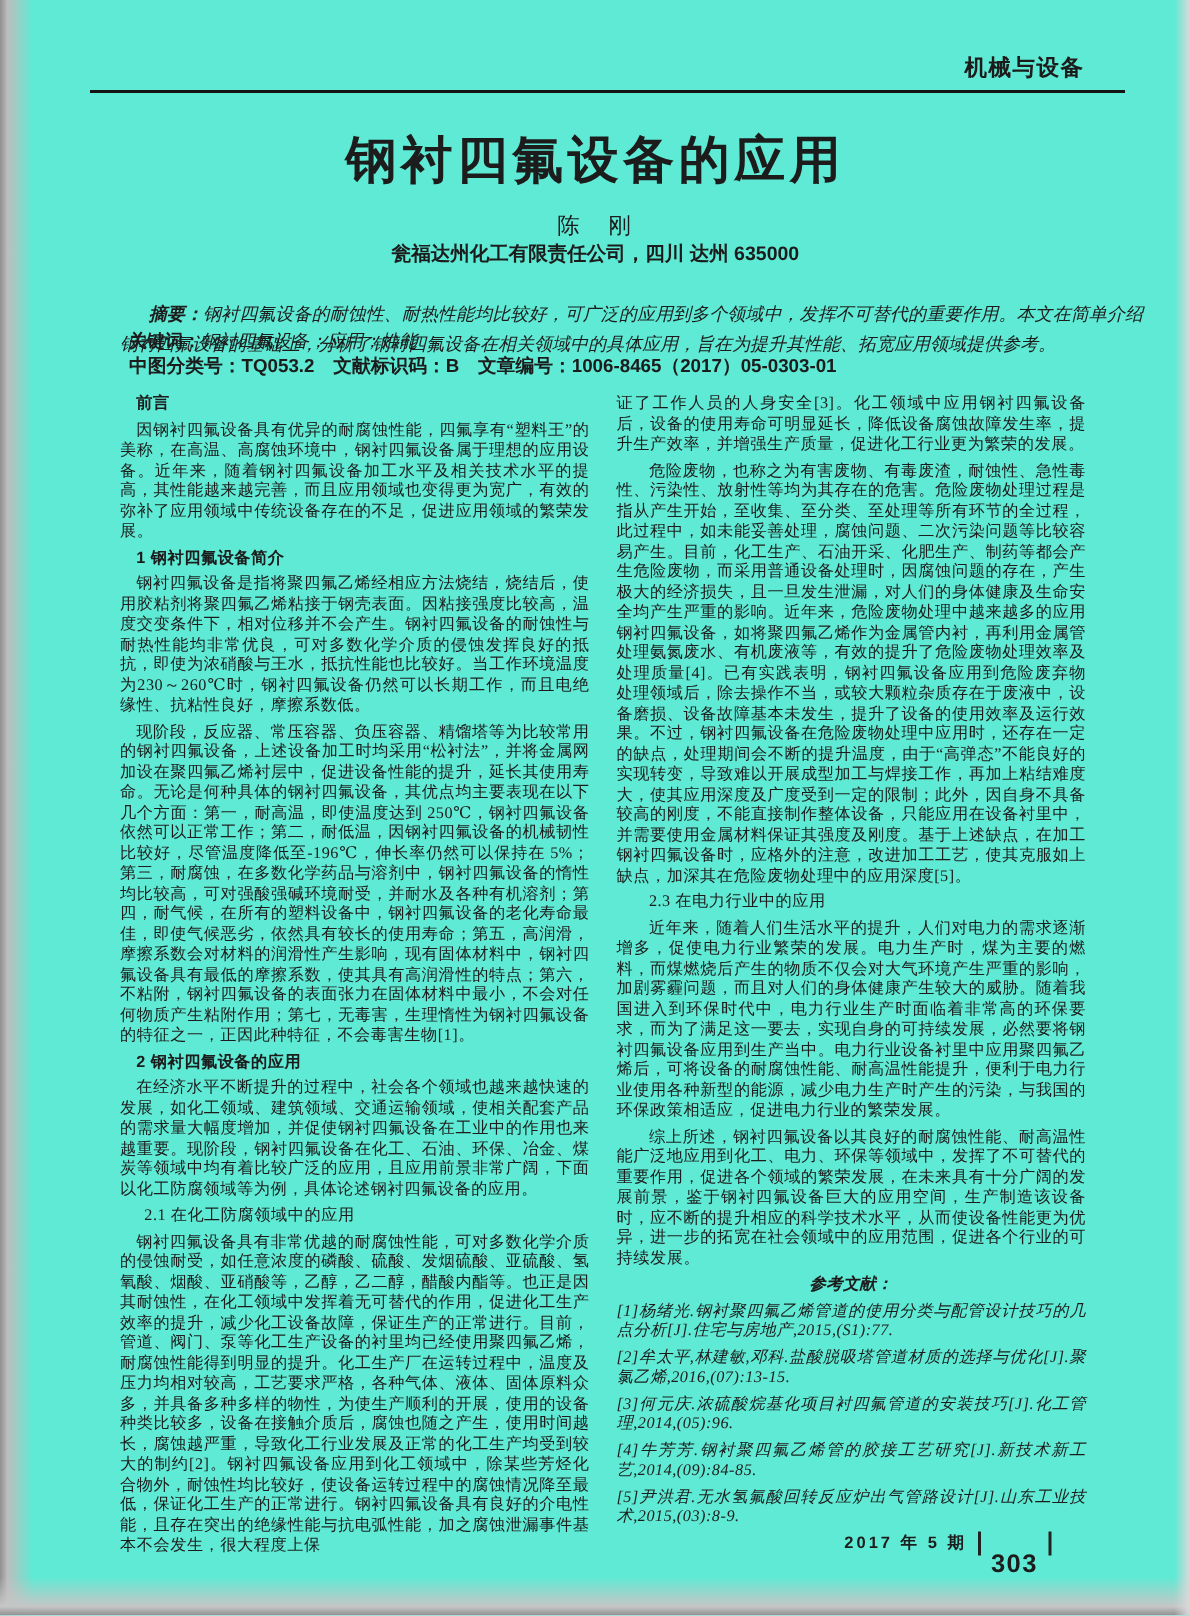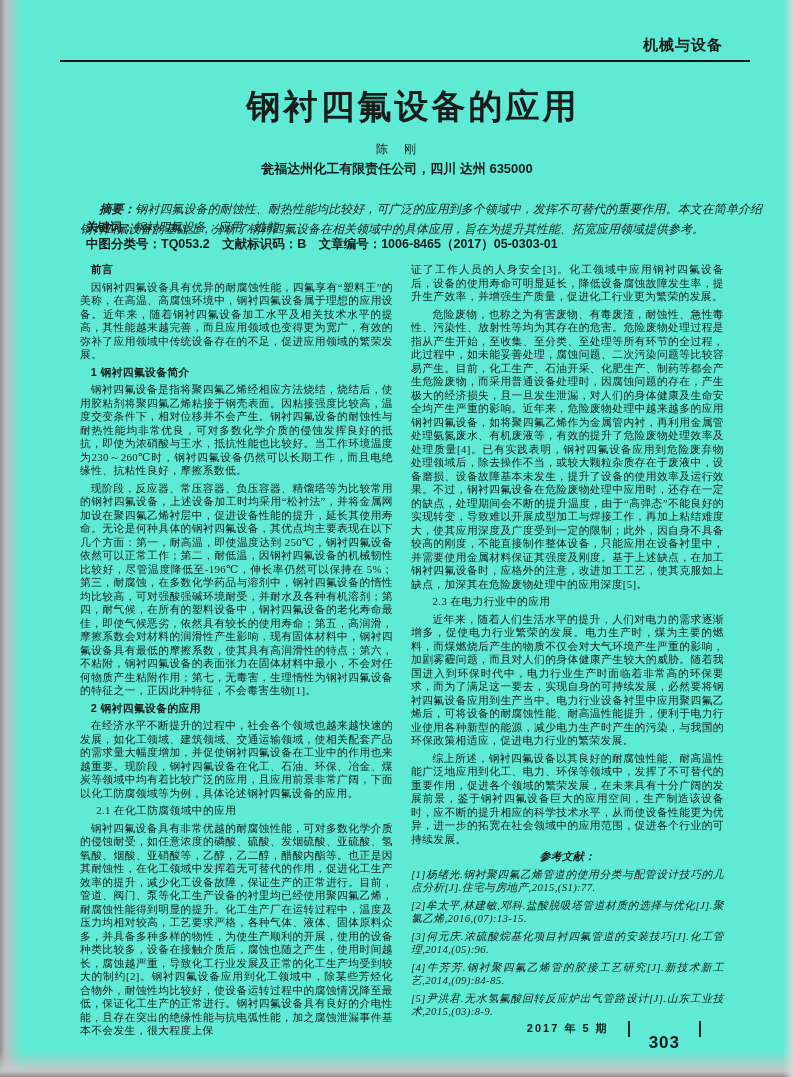--- a/index.html
+++ b/index.html
@@ -13,23 +13,23 @@
     background:linear-gradient(to right,#8f8f8f 0px,#bdbdbd 5px,rgba(255,255,255,0) 22px);}
   .edge-bottom{position:absolute;left:0;bottom:0;width:100%;height:26px;
     background:linear-gradient(to top,#909090 0px,#c6c6c6 6px,rgba(255,255,255,0) 26px);}
   .edge-right{position:absolute;right:0;top:0;width:10px;height:100%;
     background:linear-gradient(to left,#d9d9d9 0px,rgba(255,255,255,0) 10px);}
 
   .section-label{position:absolute;top:36px;right:70px;
     font-family:"Liberation Sans","DejaVu Sans",sans-serif;font-weight:bold;font-size:15px;letter-spacing:1px;}
   .rule{position:absolute;top:60px;left:60px;width:690px;height:2px;background:#141414;}
 
-  .title{position:absolute;top:84px;left:68px;width:690px;margin:0;text-align:center;
+  .title{position:absolute;top:84px;left:52px;width:690px;margin:0;text-align:center;
     font-family:Liberation Serif, serif;font-size:34px;font-weight:800;letter-spacing:3px;}
-  .author{position:absolute;top:141px;left:52px;width:690px;text-align:center;font-size:12px;letter-spacing:2px;}
+  .author{position:absolute;top:141px;left:52px;width:690px;text-align:center;font-size:15px;letter-spacing:2px;}
   .affiliation{position:absolute;top:160px;left:52px;width:690px;text-align:center;
     font-family:"Liberation Sans","DejaVu Sans",sans-serif;font-weight:bold;font-size:13px;}
 
   .abstract{position:absolute;top:183px;left:64px;width:682px;margin:16px;
     font-style:italic;font-size:12px;line-height:20px;text-align:justify;text-indent:1.6em;}
   .abstract .lbl{font-weight:bold;}
   .keywords{position:absolute;top:219px;left:64px;width:682px;padding-left:22px;
     font-style:italic;font-size:12px;box-sizing:border-box;}
   .keywords .lbl{font-weight:bold;font-style:normal;font-family:"Liberation Sans","DejaVu Sans",sans-serif;}
   .meta{position:absolute;top:236px;left:64px;width:682px;padding-left:22px;box-sizing:border-box;
@@ -41,21 +41,21 @@
   p.h1i{text-indent:1em;font-weight:bold;font-family:"Liberation Sans","DejaVu Sans",sans-serif;}
   p.h2i{text-indent:2em;font-weight:bold;font-family:"Liberation Sans","DejaVu Sans",sans-serif;}
   p.sh1{text-indent:1.5em;}
   p.sh2{text-indent:2em;}
   p.p1{text-indent:1em;}
   p.p2{text-indent:2em;}
   p.cont{text-indent:0;}
   p.refhead{text-align:center;font-weight:bold;font-style:italic;text-indent:0;}
   p.ref{font-style:italic;text-indent:0;}
 
-  .footer{position:absolute;top:1004px;right:92px;display:flex;align-items:center;gap:19px;
+  .footer{position:absolute;top:1004px;right:92px;display:flex;align-items:center;gap:7px;
     font-family:"Liberation Sans","DejaVu Sans",sans-serif;}
   .footer .issue{font-size:11px;font-weight:bold;letter-spacing:2px;}
   .footer .bar{width:2px;height:16px;background:#222;display:inline-block;}
   .footer .pageno{font-size:17px;font-weight:bold;letter-spacing:1px;margin-top:29px;}
 </style>
 </head>
 <body>
 
 <div class="page">
   <div class="edge-left"></div>

